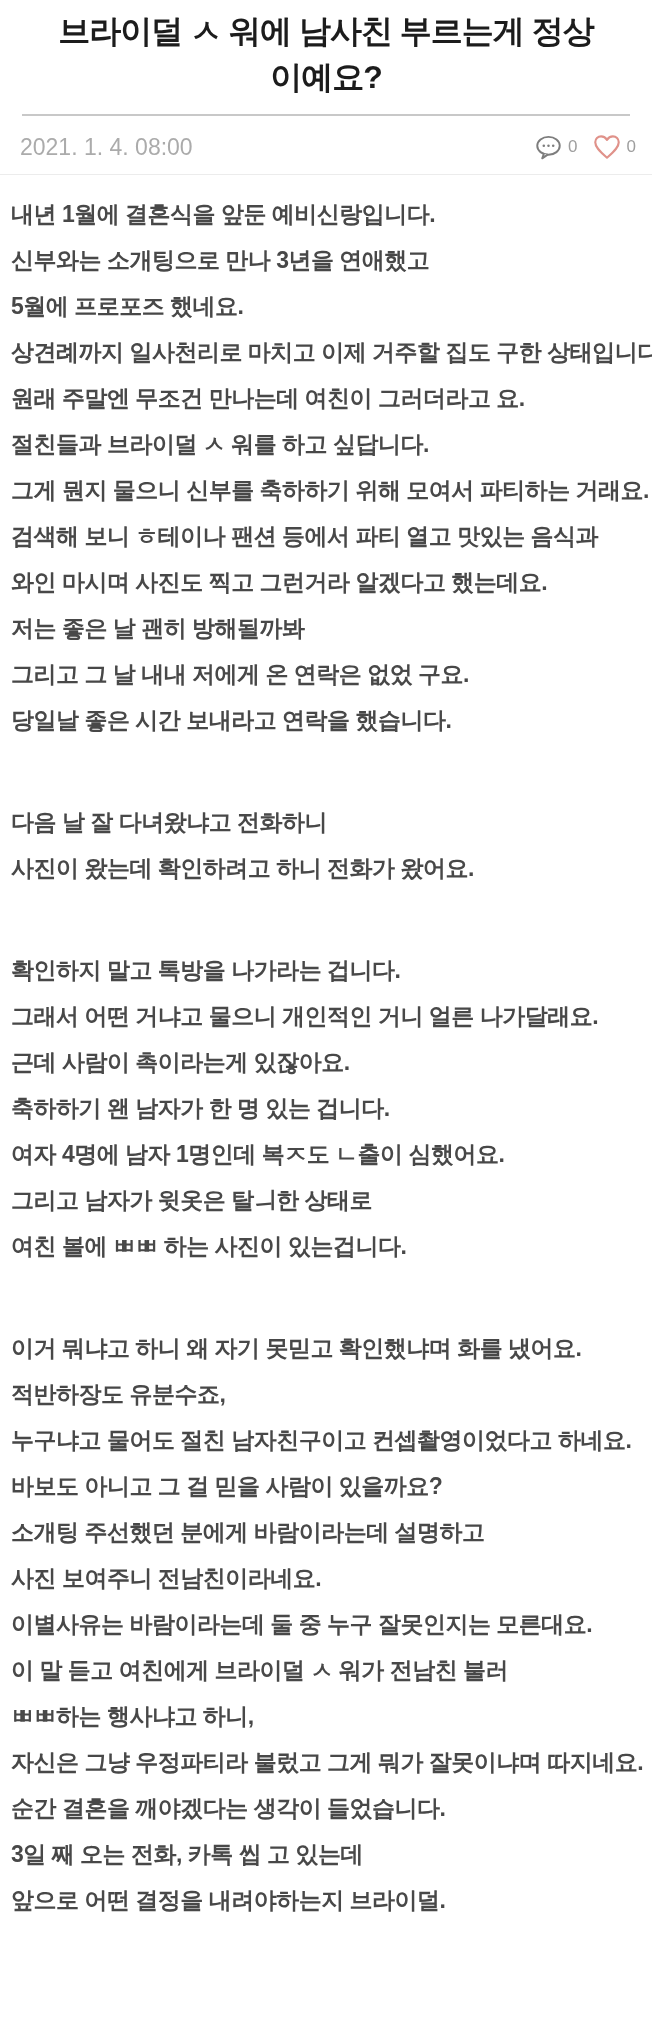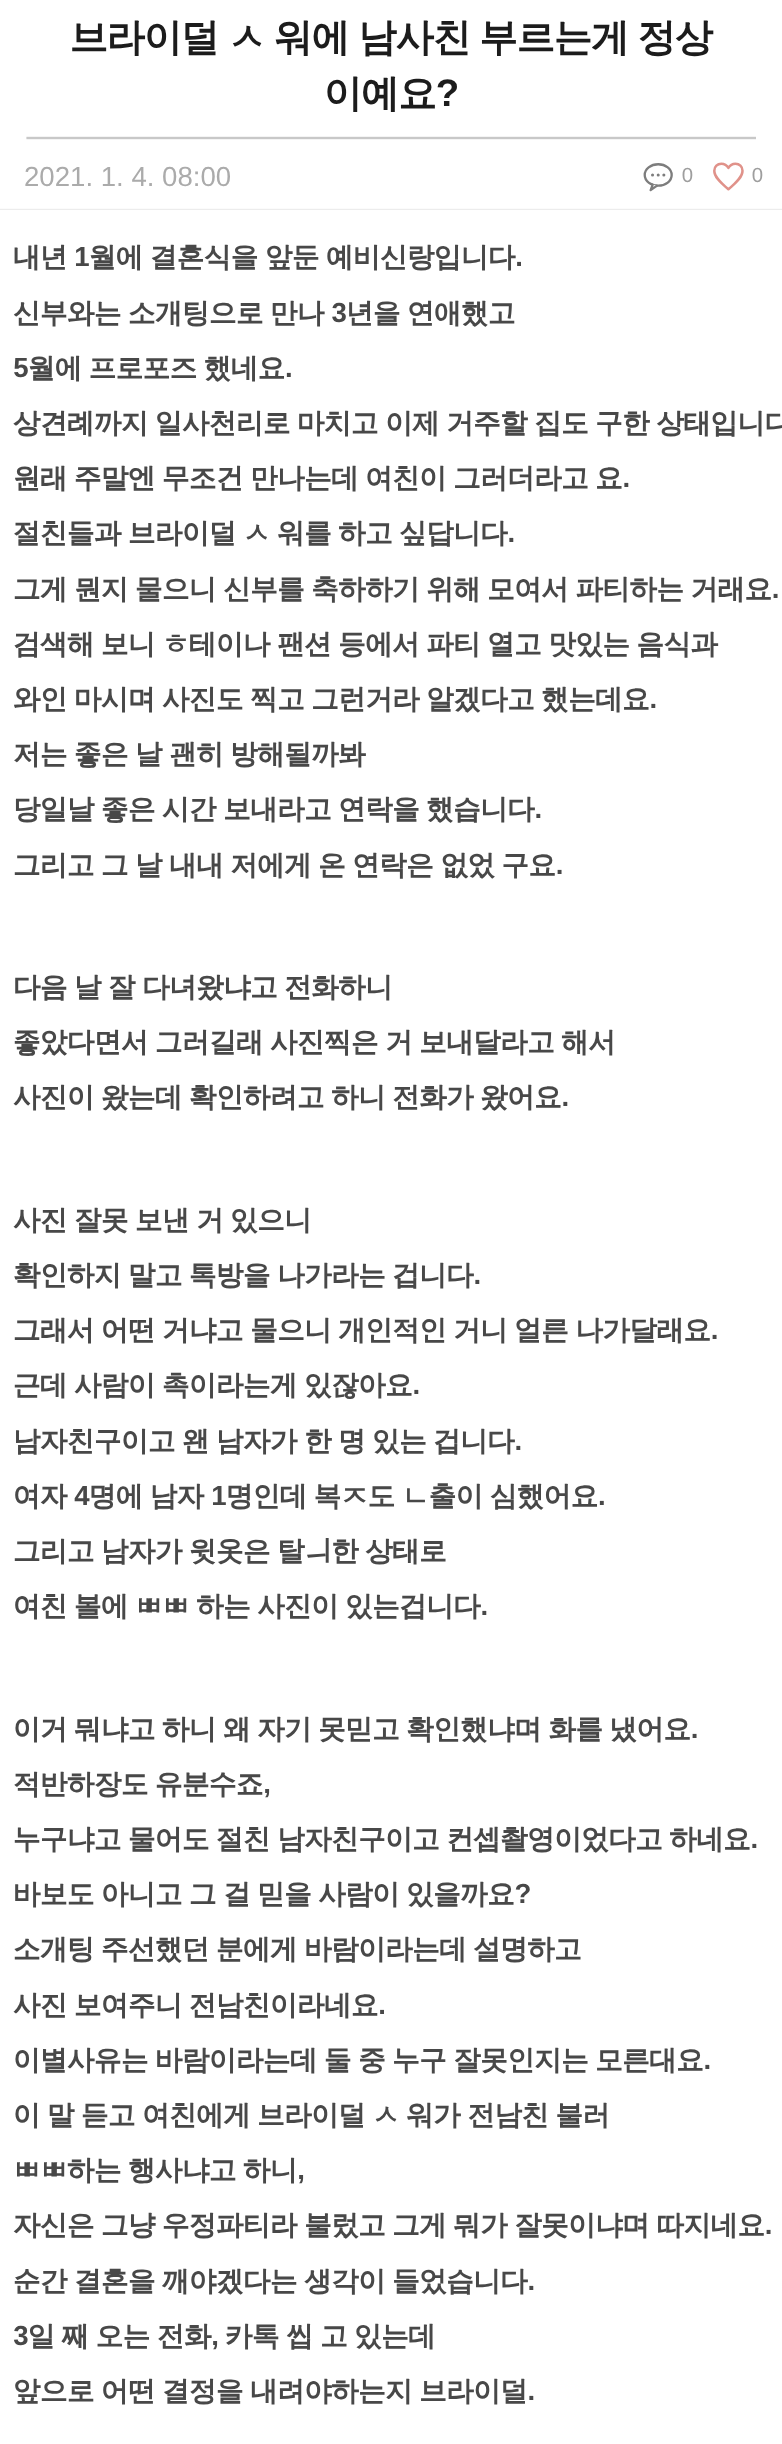--- a/index.html
+++ b/index.html
@@ -127,34 +127,32 @@
         <div class="line">내년 1월에 결혼식을 앞둔 예비신랑입니다.</div>
         <div class="line">신부와는 소개팅으로 만나 3년을 연애했고</div>
         <div class="line">5월에 프로포즈 했네요.</div>
         <div class="line">상견례까지 일사천리로 마치고 이제 거주할 집도 구한 상태입니다.</div>
         <div class="line">원래 주말엔 무조건 만나는데 여친이 그러더라고 요.</div>
         <div class="line">절친들과 브라이덜 ㅅ 워를 하고 싶답니다.</div>
         <div class="line">그게 뭔지 물으니 신부를 축하하기 위해 모여서 파티하는 거래요.</div>
         <div class="line">검색해 보니 ㅎ테이나 팬션 등에서 파티 열고 맛있는 음식과</div>
         <div class="line">와인 마시며 사진도 찍고 그런거라 알겠다고 했는데요.</div>
         <div class="line">저는 좋은 날 괜히 방해될까봐</div>
+        <div class="line">그리고 그 날 내내 저에게 온 연락은 없었 구요.</div>
         <div class="line">당일날 좋은 시간 보내라고 연락을 했습니다.</div>
-        <div class="line">그리고 그 날 내내 저에게 온 연락은 없었 구요.</div>
       </div>
       <div class="paragraph">
         <div class="line">다음 날 잘 다녀왔냐고 전화하니</div>
-        <div class="line">좋았다면서 그러길래 사진찍은 거 보내달라고 해서</div>
         <div class="line">사진이 왔는데 확인하려고 하니 전화가 왔어요.</div>
       </div>
       <div class="paragraph">
-        <div class="line">사진 잘못 보낸 거 있으니</div>
         <div class="line">확인하지 말고 톡방을 나가라는 겁니다.</div>
         <div class="line">그래서 어떤 거냐고 물으니 개인적인 거니 얼른 나가달래요.</div>
         <div class="line">근데 사람이 촉이라는게 있잖아요.</div>
-        <div class="line">남자친구이고 왠 남자가 한 명 있는 겁니다.</div>
+        <div class="line">축하하기 왠 남자가 한 명 있는 겁니다.</div>
         <div class="line">여자 4명에 남자 1명인데 복ㅈ도 ㄴ출이 심했어요.</div>
         <div class="line">그리고 남자가 윗옷은 탈ㅢ한 상태로</div>
         <div class="line">여친 볼에 ㅃㅃ 하는 사진이 있는겁니다.</div>
       </div>
       <div class="paragraph">
         <div class="line">이거 뭐냐고 하니 왜 자기 못믿고 확인했냐며 화를 냈어요.</div>
         <div class="line">적반하장도 유분수죠,</div>
         <div class="line">누구냐고 물어도 절친 남자친구이고 컨셉촬영이었다고 하네요.</div>
         <div class="line">바보도 아니고 그 걸 믿을 사람이 있을까요?</div>
         <div class="line">소개팅 주선했던 분에게 바람이라는데 설명하고</div>

